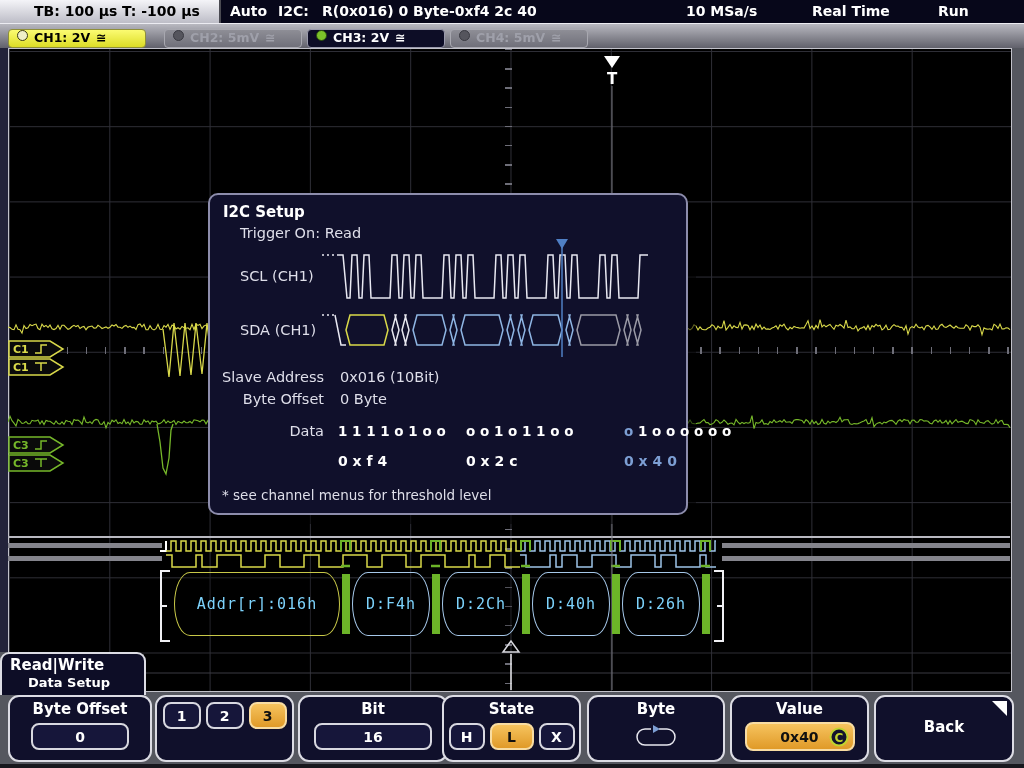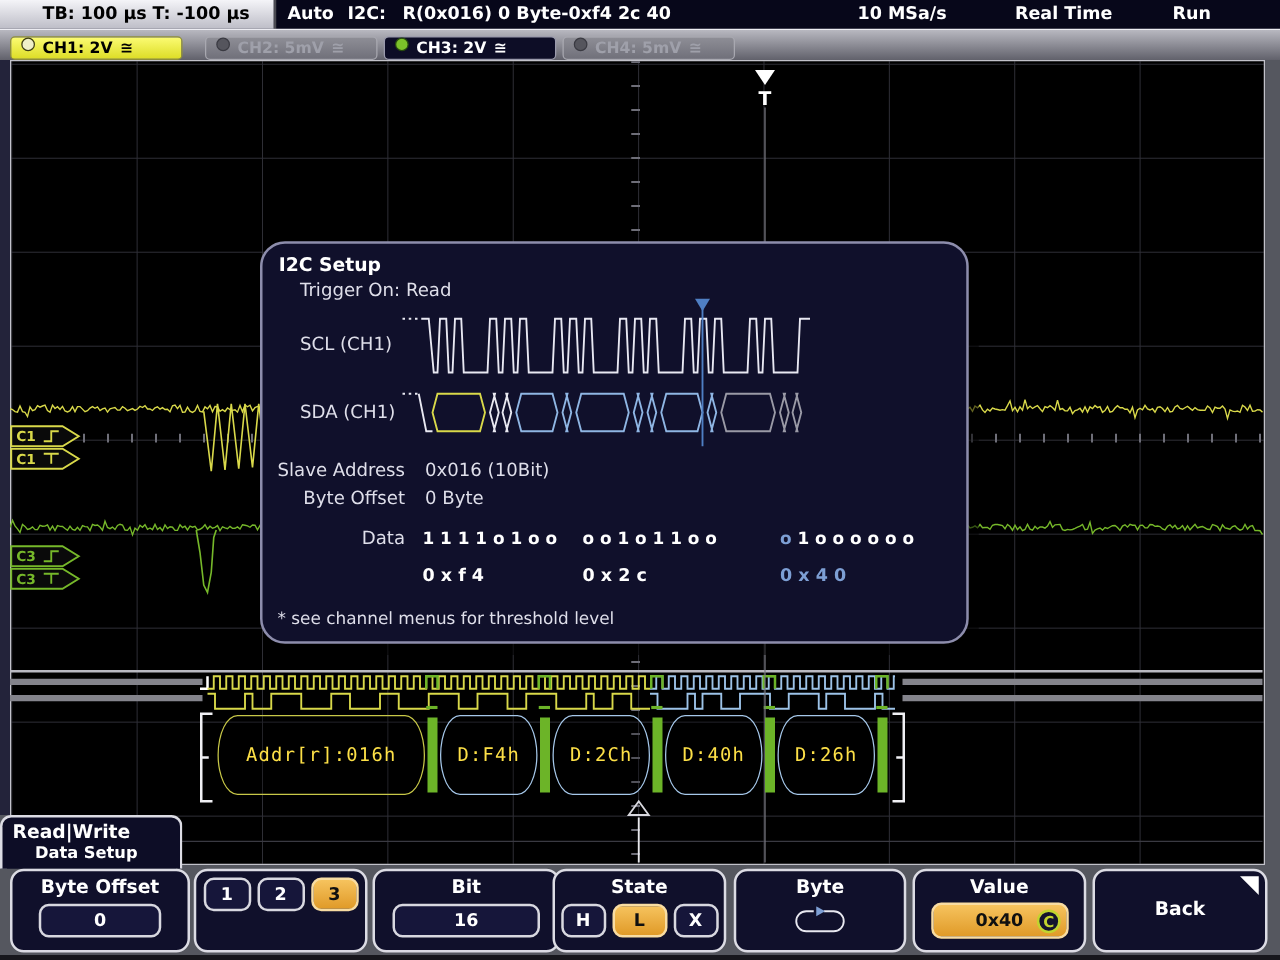--- a/index.html
+++ b/index.html
@@ -31,28 +31,28 @@
                          linear-gradient(to bottom,#2e2e36 1px,transparent 1px);
         background-size:100.3px 100%,100% 75.2px;background-position:0 0,0 2px}
   .lmargin{left:0;top:48px;width:8px;height:604px;background:#23233a}
   .haxis{left:9px;top:347px;width:1002px;height:7px;
          background:repeating-linear-gradient(90deg,#6e6e78 0 1.5px,transparent 1.5px 19.2px)}
   .vaxis{left:505px;top:49px;width:7px;height:642px;
          background:repeating-linear-gradient(180deg,#6e6e78 0 1.5px,transparent 1.5px 19.2px)}
   .wavesvg{left:8px;top:48px;width:1004px;height:644px;pointer-events:none}
   
   .dbox{position:absolute;top:572px;height:64px;border-radius:16px/32px;box-sizing:border-box;
-        display:flex;align-items:center;justify-content:center;color:#fde047;letter-spacing:1px;
+        display:flex;align-items:center;justify-content:center;color:#7dd3fc;letter-spacing:1px;
         font-family:"DejaVu Sans Mono","Liberation Mono",monospace;font-size:15px;background:rgba(0,0,0,.25)}
   .addr{border:1.5px solid #c8c848}
   .dblue{border:1.5px solid #a6c8ea}
   .ack{position:absolute;top:574px;width:8px;height:60px;background:#6cb428}
   
-  .dialog{left:208px;top:193px;width:567px;height:322px;background:#10102b;border:2px solid #8d8dac;
-          border-radius:20px;box-shadow:8px 9px 0 rgba(0,0,0,.55);box-sizing:border-box}
+  .dialog{left:208px;top:193px;width:480px;height:322px;background:#10102b;border:2px solid #8d8dac;
+          border-radius:10px;box-shadow:8px 9px 0 rgba(0,0,0,.55);box-sizing:border-box}
   .dlg-title{position:absolute;left:13px;top:8px;font-size:15px;font-weight:bold;color:#fff}
   .dlg-label{position:absolute;color:#dfdfea;font-size:14.5px;white-space:pre}
   .ralign{width:104px;text-align:right}
   .bits{position:absolute;top:228px;font-weight:bold;font-size:13.5px;color:#fff;white-space:pre}
   .hexv{position:absolute;top:258px;font-weight:bold;font-size:14px;color:#fff;white-space:pre}
   .bluetxt{color:#7d9fd4}
   
   .mtab{left:0;top:652px;width:146px;height:43px;background:#0d0d26;border:2px solid #dcdce4;
         border-bottom:none;border-radius:9px 9px 0 0;box-sizing:border-box}
   .mtab-l1{position:absolute;left:8px;top:2px;font-size:15px;font-weight:bold;color:#fff}

